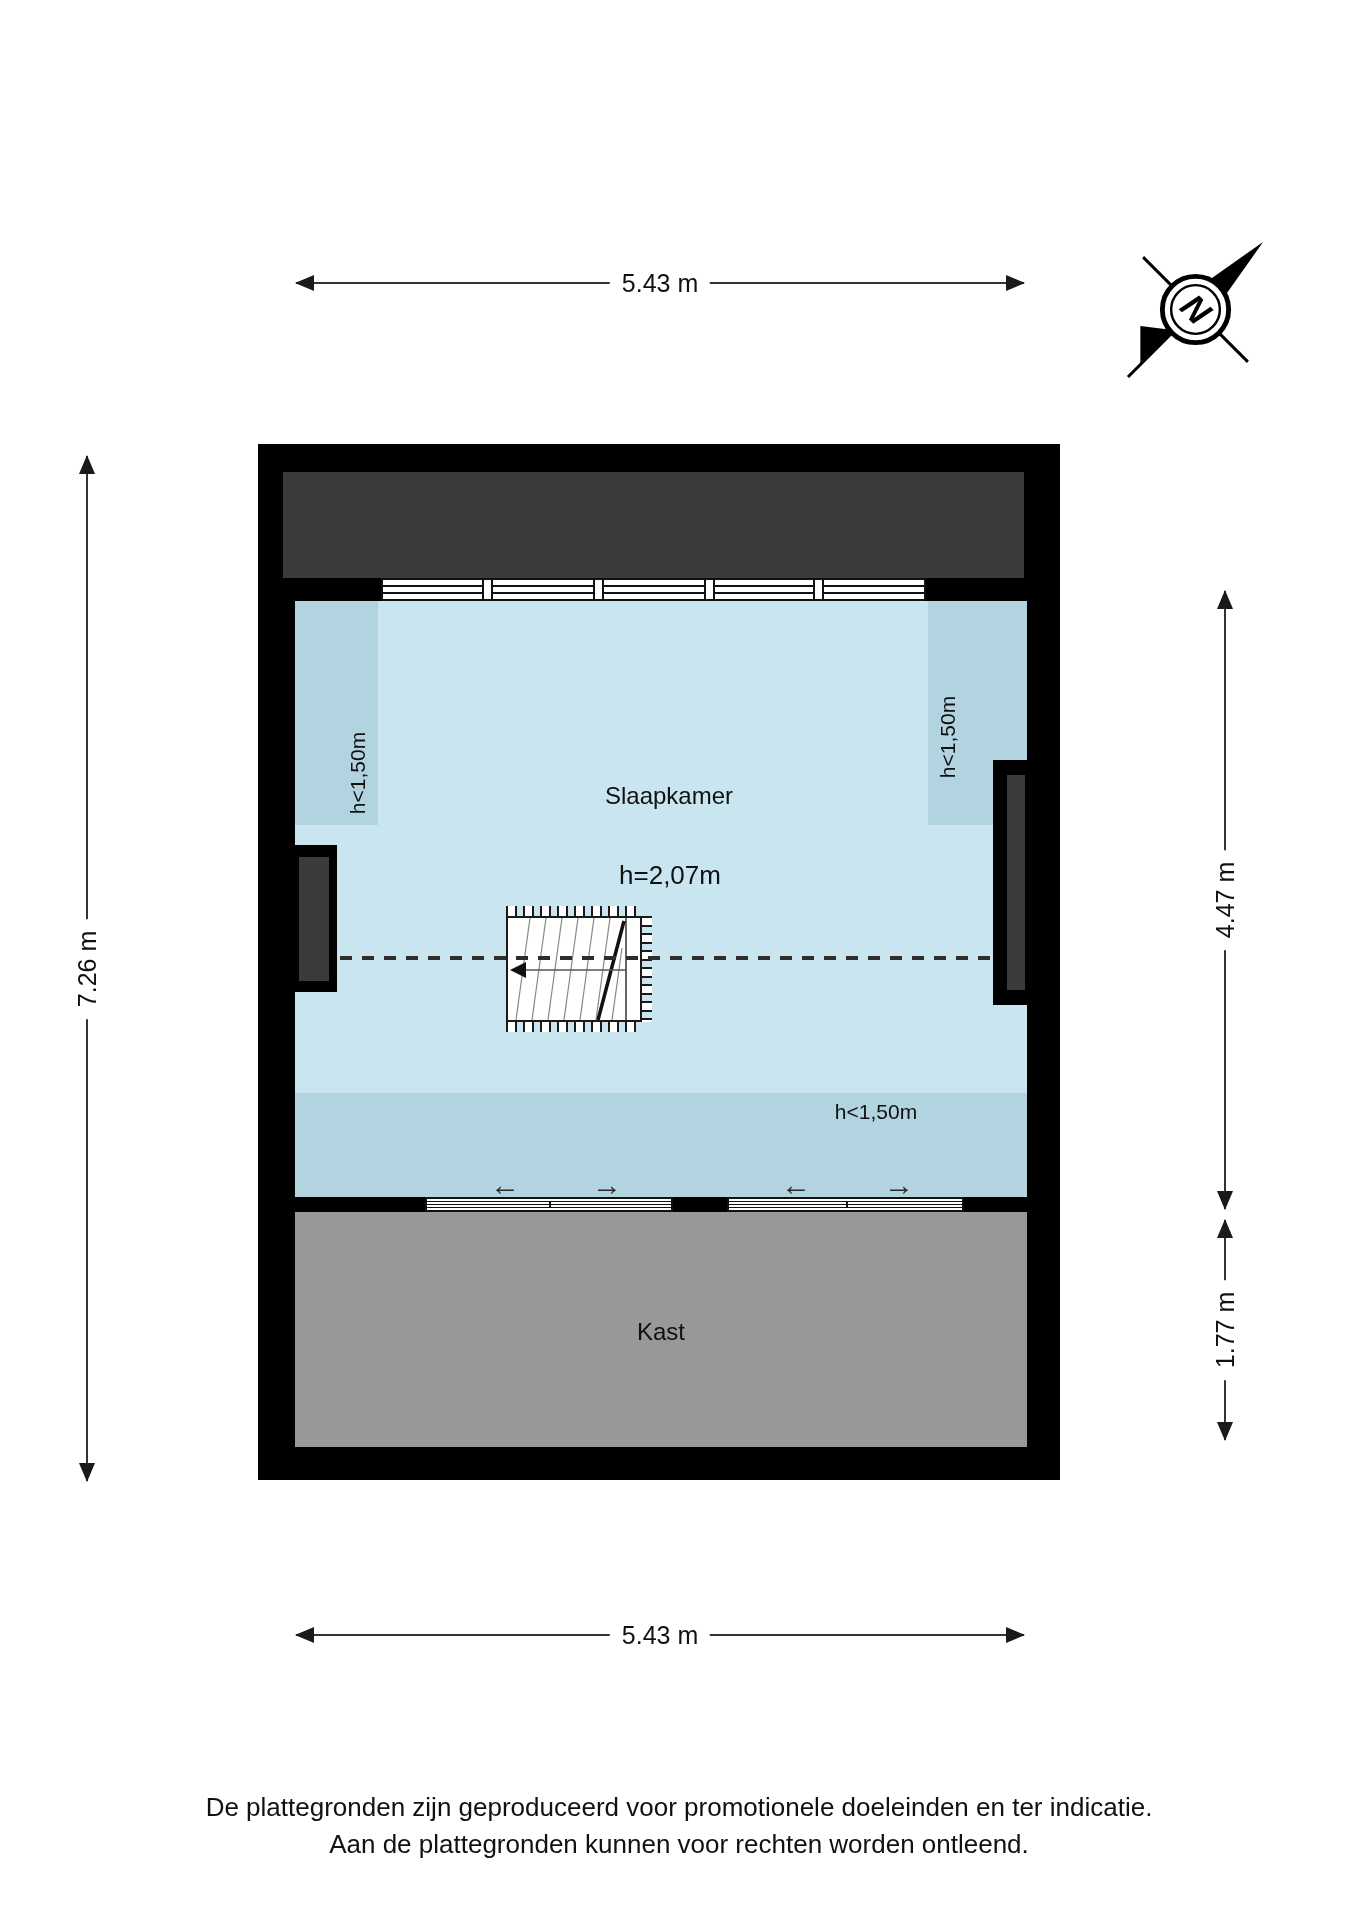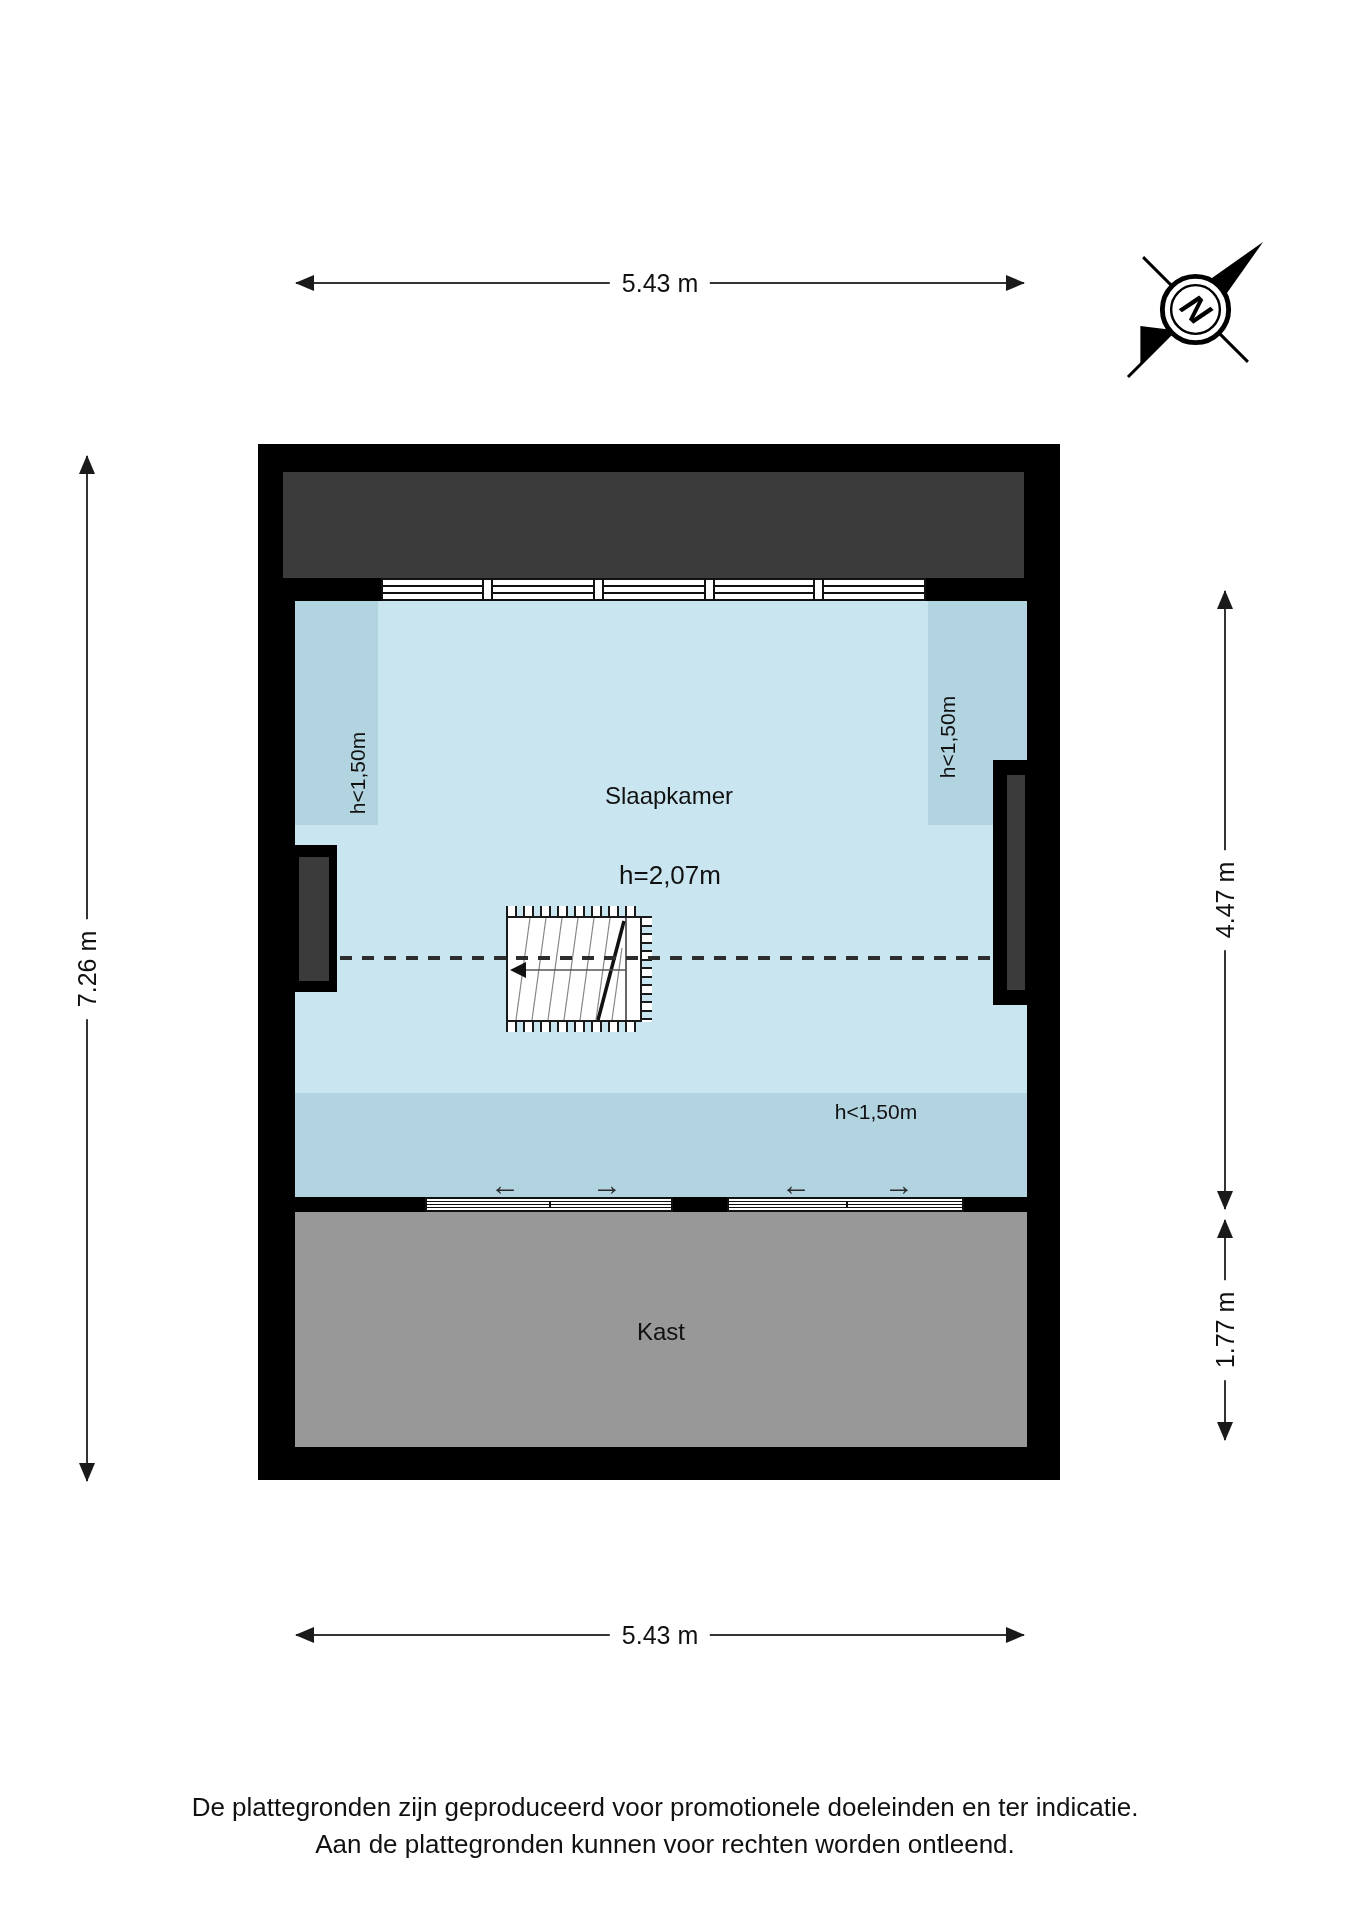--- a/index.html
+++ b/index.html
@@ -47,21 +47,21 @@
   .teeth-h{position:absolute;background:repeating-linear-gradient(90deg,#1a1a1a 0 2px,#fff 2px 9px,#1a1a1a 9px 11px,transparent 11px 17px);}
   .teeth-v{position:absolute;background:repeating-linear-gradient(180deg,#1a1a1a 0 2px,#fff 2px 9px,#1a1a1a 9px 11px,transparent 11px 17px);}
   .stairs{position:absolute;background:#fff;border:2px solid #1a1a1a;box-sizing:border-box;}
   .dashed{position:absolute;height:4px;z-index:6;
           background:repeating-linear-gradient(90deg,#2d2d2d 0 12px,transparent 12px 22px);}
   .lbl{position:absolute;transform:translate(-50%,-50%);white-space:nowrap;color:#111;z-index:7;}
   .lbl.rot{transform:translate(-50%,-50%) rotate(-90deg);}
   .slide-arrow{position:absolute;transform:translate(-50%,-50%);font-size:30px;color:#2a2a2a;z-index:7;}
 
   
-  .footer{position:absolute;top:1789px;left:0;width:1330px;text-align:center;}
+  .footer{position:absolute;top:1789px;left:0;width:1330px;text-align:center;padding-left:14px;}
   .footer div{font-size:26px;line-height:37px;color:#111;}
 </style>
 </head>
 <body>
 
 <div class="page">
 
   <div class="titlewrap">
   </div>
 

